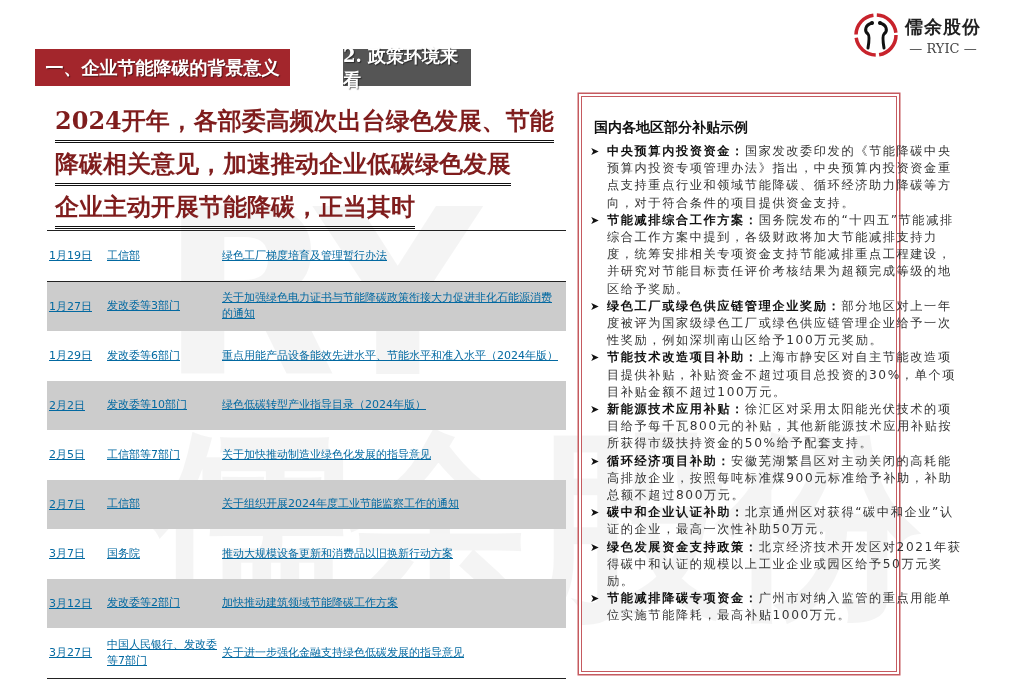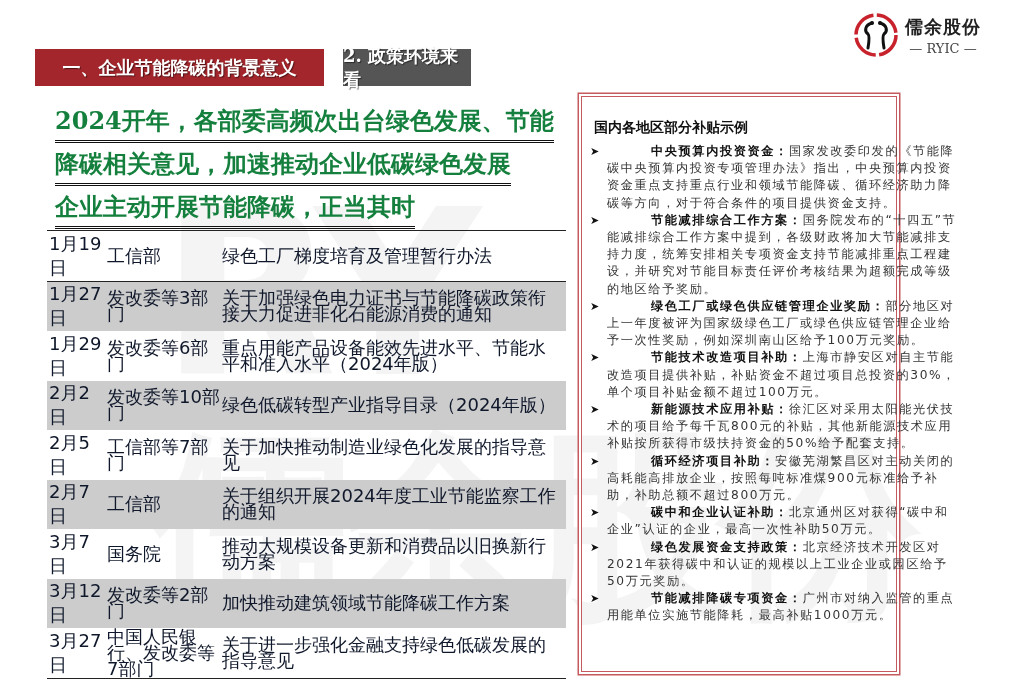--- a/index.html
+++ b/index.html
@@ -15,61 +15,61 @@
     font-size: 230px; line-height: 230px; color: rgba(0,0,0,0.045);
     letter-spacing: -10px; pointer-events: none; white-space: nowrap;
   }
   .wm2 { position: absolute; top: 230px; left: -10px; font-size: 200px; }
   .header-bar {
     position: absolute; top: 49px; height: 37px;
     display: flex; align-items: center; justify-content: center;
     color: #fff; font-family: "DejaVu Serif", serif; font-weight: bold;
     font-size: 18px; text-shadow: 1px 1px 1px rgba(0,0,0,0.5);
   }
-  .section-bar { left: 35px; width: 289px; background: #a3262c; }
+  .section-bar { left: 35px; width: 255px; background: #a3262c; }
   .sub-bar { left: 343px; width: 128px; background: #555555; }
   .logo { position: absolute; left: 853px; top: 12px; display: flex; align-items: center; }
   .logo-mark { width: 46px; height: 46px; }
   .logo-text { margin-left: 6px; display: flex; flex-direction: column; align-items: center; }
   .logo-cn { font-family: "DejaVu Sans", sans-serif; font-weight: bold; font-size: 18px; color: #222; letter-spacing: 1px; }
   .logo-en { font-family: "DejaVu Serif", serif; font-size: 13px; color: #444; margin-top: 2px; }
   .headline {
     position: absolute; left: 55px; top: 102px; width: 520px;
     font-family: "DejaVu Serif", serif; font-weight: bold; font-size: 24px; line-height: 37px;
-    color: #15803d;
+    color: #7f1d1d;
   }
   .headline .line {
     display: inline-block; border-bottom: 3px double #111; padding-bottom: 1px; margin-bottom: 2px;
     white-space: nowrap;
   }
   .policy-table {
     position: absolute; left: 47px; top: 230px; width: 519px;
     border-top: 1.5px solid #222; border-bottom: 1.5px solid #222;
-    font-size: 18px; color: #0f172a;
+    font-size: 11px; color: #0369a1; text-decoration: underline;
   }
   .row { display: flex; align-items: center; height: 49.5px; }
   .row.shaded { background: #cccccc; }
   .row.topline { border-top: 1.5px solid #222; }
   .c-date { width: 58px; padding-left: 2px; }
   .c-dept { width: 115px; line-height: 16px; }
   .c-title { flex: 1; line-height: 16px; padding-right: 4px; }
   .panel {
     position: absolute; left: 581px; top: 96px; width: 316px; height: 576px;
     border: 1.5px solid #c55a5f; box-shadow: 0 0 0 2px #fff, 0 0 0 3.5px #c55a5f;
     box-sizing: border-box; background: transparent;
   }
   .panel-title {
     position: absolute; left: 12px; top: 22px;
     font-family: "DejaVu Serif", serif; font-weight: bold; font-size: 14px; color: #111;
   }
   .panel-list { position: absolute; left: 8px; top: 46px; width: 372px; font-size: 12.2px; line-height: 17.2px; color: #333; letter-spacing: 1.6px; }
   .item { display: flex; margin-bottom: 0px; }
   .arrow { width: 17px; flex: none; color: #111; font-size: 11px; line-height: 17.2px; }
   .item-body { flex: 1; }
-  .item-key { font-weight: bold; color: #111; margin-left: 44px; }
+  .item-key { font-weight: bold; color: #111; }
 </style>
 </head>
 <body>
 
 <div class="watermark">
   <span>RY</span>
   <span class="wm2">儒余股份</span>
 </div>
 
 <div class="header-bar section-bar">

